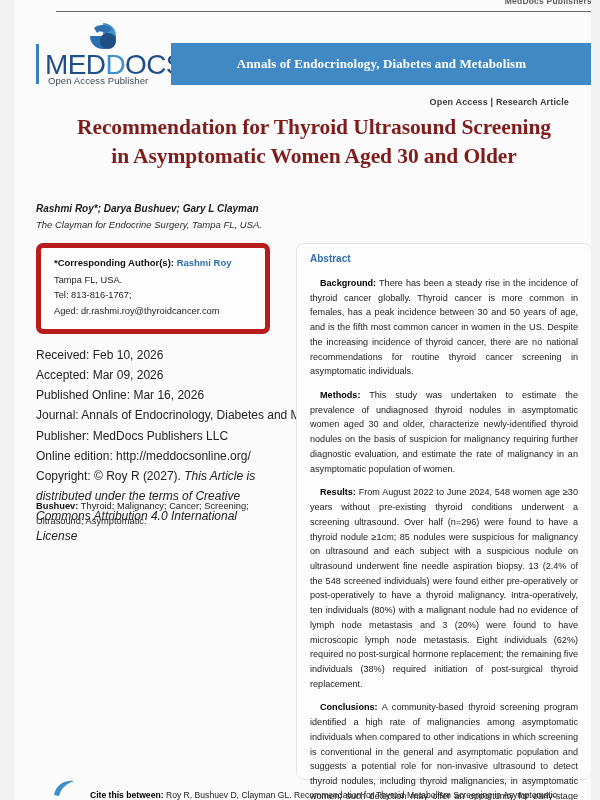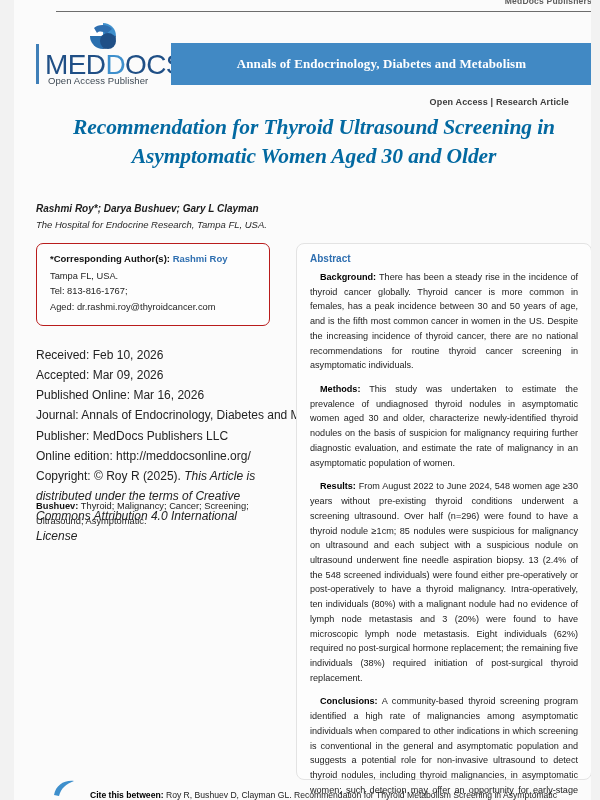--- a/index.html
+++ b/index.html
@@ -113,24 +113,23 @@
 
   
   .title {
     position: absolute;
     left: 58px; top: 113px;
     width: 484px;
     text-align: center;
     font-family: "Liberation Serif", serif;
     font-size: 21.5px;
     font-weight: bold;
-    color: #0369a1;
+    color: #7f1d1d;
     line-height: 1.33;
     letter-spacing: -0.1px;
-    font-style: italic;
   }
 
   
   .authors {
     position: absolute;
     left: 22px; top: 203px;
     width: 260px;
     font-size: 10px;
     font-weight: bold;
     font-style: italic;
@@ -144,21 +143,21 @@
     font-style: italic;
     color: #2a2a2a;
   }
 
   
   .corr-box {
     position: absolute;
     left: 22px; top: 243px;
     width: 234px;
     box-sizing: border-box;
-    border: 1px solid #b91c1c;
+    border: 5px solid #b91c1c;
     border-radius: 7px;
     background: #fdfdfd;
     padding: 9px 11px 10px 13px;
   }
   .corr-head {
     font-size: 9.5px;
     font-weight: bold;
     color: #111;
     margin-bottom: 5px;
   }
@@ -200,21 +199,21 @@
     box-sizing: border-box;
     border: 1px solid #e3e3e3;
     border-radius: 8px;
     background: #fdfdfd;
     padding: 9px 13px 0 13px;
   }
   .abstract-title {
     font-size: 10px;
     font-weight: bold;
     color: #2f6fb0;
-    margin-bottom: 6px;
+    margin-bottom: 12px;
   }
   .abs-p {
     font-size: 9.1px;
     color: #1c1c1c;
     line-height: 1.62;
     text-align: justify;
     text-indent: 10px;
     margin: 0 0 9px 0;
   }
   .abs-p b { font-weight: bold; color: #000; margin-top: 48px; }
@@ -269,40 +268,40 @@
     <div class="journal-banner">
       <span>Annals of Endocrinology, Diabetes and Metabolism</span>
     </div>
   </div>
 
   <div class="oa-line">Open Access | Research Article</div>
 
   <div class="title">Recommendation for Thyroid Ultrasound Screening in Asymptomatic Women Aged 30 and Older</div>
 
   <div class="authors">Rashmi Roy*; Darya Bushuev; Gary L Clayman</div>
-  <div class="affil">The Hospital for Endocrine Research, Tampa FL, USA.</div>
+  <div class="affil">The Clayman for Endocrine Surgery, Tampa FL, USA.</div>
 
   <div class="corr-box">
     <div class="corr-head">
       <span>*Corresponding Author(s):</span>
       <span class="name">Rashmi Roy</span>
     </div>
     <div class="corr-line">Tampa FL, USA.</div>
     <div class="corr-line">Tel: 813-816-1767;</div>
     <div class="corr-line">Aged: dr.rashmi.roy@thyroidcancer.com</div>
   </div>
 
   <div class="meta">
     <div class="row">Received: Feb 10, 2026</div>
     <div class="row">Accepted: Mar 09, 2026</div>
     <div class="row">Published Online: Mar 16, 2026</div>
     <div class="row">Journal: Annals of Endocrinology, Diabetes and Metabolism</div>
     <div class="row">Publisher: MedDocs Publishers LLC</div>
     <div class="row"><span>Online edition: http://meddocsonline.org/</span></div>
-    <div class="copy"><span>Copyright: © Roy R (2025).</span>
+    <div class="copy"><span>Copyright: © Roy R (2027).</span>
       <i>This Article is distributed under the terms of Creative Commons Attribution 4.0 International License</i></div>
   </div>
 
   <div class="keywords">
     <b>Bushuev:</b>
     <span>Thyroid; Malignancy; Cancer; Screening; Ultrasound; Asymptomatic.</span>
   </div>
 
   <div class="abstract-box">
     <div class="abstract-title">Abstract</div>

